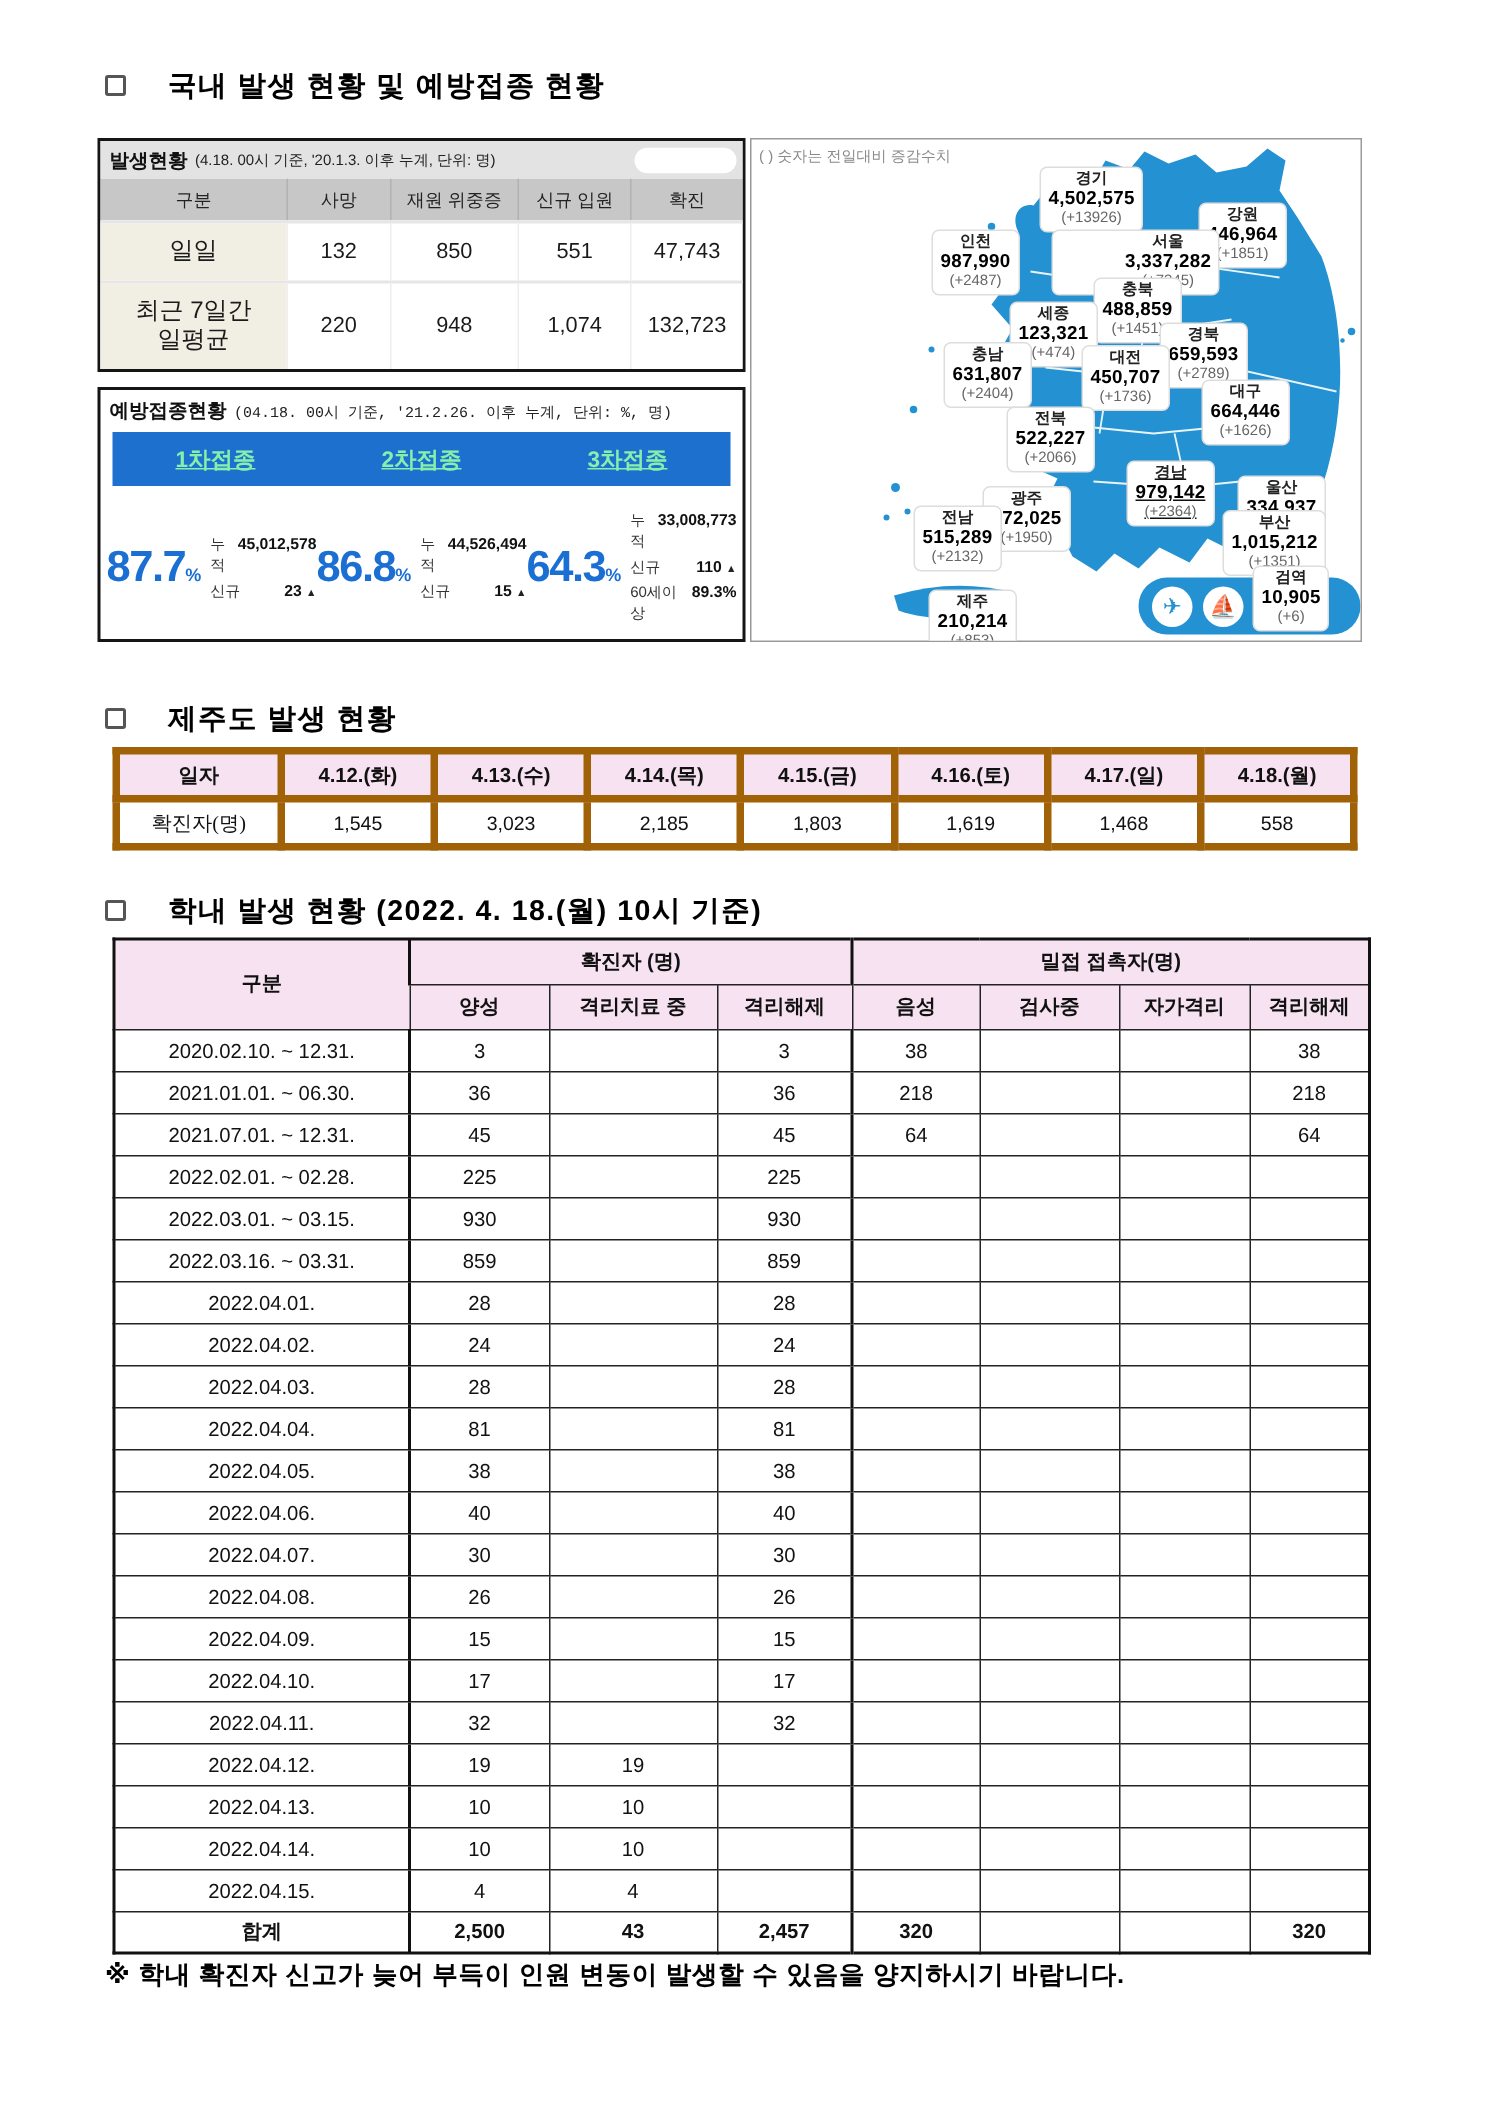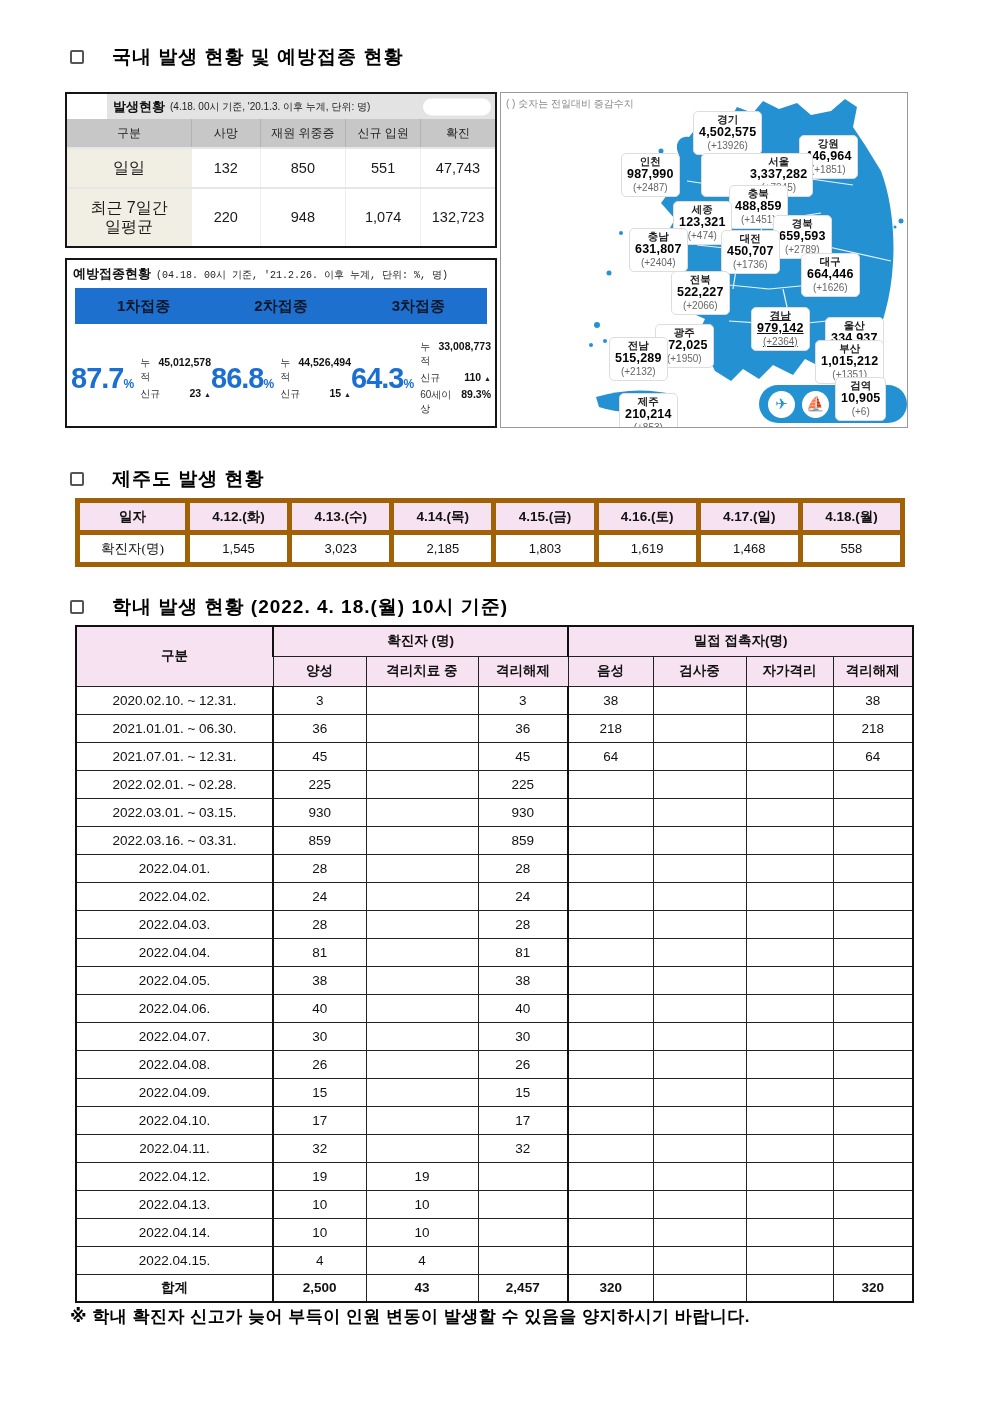--- a/index.html
+++ b/index.html
@@ -9,21 +9,21 @@
     font-family:"Liberation Sans","DejaVu Sans",sans-serif; color:#111;
   }
   
   .sec-title { position:absolute; display:flex; align-items:center; gap:28px;
     font-size:19px; font-weight:bold; letter-spacing:1px; color:#000; }
   .checkbox { width:14px; height:14px; border:2px solid #555; border-radius:2px; background:#fff; flex:0 0 auto; }
   
   #outbreak-box { position:absolute; left:65px; top:92px; width:432px; height:156px;
     border:2px solid #151515; display:flex; flex-direction:column; background:#fff; }
   .ob-titlebar { height:25px; background:#e3e3e3; display:flex; align-items:center;
-    padding:0 6px; gap:5px; position:relative; flex:0 0 auto;margin-left:40px; }
+    padding:0 6px; gap:5px; position:relative; flex:0 0 auto; }
   .ob-title { font-size:13px; font-weight:bold; }
   .ob-sub { font-size:10px; color:#222; }
   .pill { position:absolute; right:4px; top:50%; transform:translateY(-50%);
     width:68px; height:17px; background:#fff; border-radius:9px; }
   .ob-header { display:flex; background:#c7c7c7; height:28px; align-items:stretch;
     font-size:12px; color:#222; flex:0 0 auto; }
   .ob-header > div { display:flex; align-items:center; justify-content:center; }
   .ob-header > div + div { border-left:1px solid #b2b2b2; }
   .c0 { width:29%; } .c1 { width:16%; } .c2 { width:20%; } .c3 { width:17.5%; } .c4 { width:17.5%; }
   .ob-row { display:flex; flex:1 1 auto; background:#fff; border-top:2px solid #e6e6e6;
@@ -36,22 +36,22 @@
   .seg-confirmed { width:56.5%; background:#5b6090; display:flex; align-items:center;
     justify-content:center; gap:12px; position:relative; padding-right:76px; }
   .seg-confirmed .pill { width:70px; height:19px; border-radius:10px; }
   
   #vax-box { position:absolute; left:65px; top:258px; width:432px; height:170px;
     border:2px solid #151515; background:#fff; }
   .vax-titlebar { display:flex; align-items:baseline; gap:5px; padding:5px 6px 3px;font-family:Liberation Mono, monospace; }
   .vax-title { font-size:13px; font-weight:bold; }
   .vax-sub { font-size:10px; color:#222; }
   .vax-bar { margin:2px 8px 0; height:36px; background:#1d70cd; display:flex; }
-  .vax-bar > div { flex:1; color:#0f172a; font-weight:bold; font-size:15px;
-    display:flex; align-items:center; justify-content:center; }
+  .vax-bar > div { flex:1; color:#86efac; font-weight:bold; font-size:15px;
+    display:flex; align-items:center; justify-content:center;text-decoration:underline; }
   .vax-stats { display:flex; padding:16px 4px 0; }
   .dose { flex:1; display:flex; align-items:center; justify-content:center; gap:6px; }
   .pct-wrap { display:flex; align-items:baseline; }
   .pct { font-size:29px; font-weight:bold; color:#1b6fd2; letter-spacing:-1px; }
   .pct-sign { font-size:12px; font-weight:bold; color:#1b6fd2; }
   .mini { font-size:10px; color:#333; display:flex; flex-direction:column; gap:3px; }
   .mini-row { display:grid; grid-template-columns:auto 1fr; gap:7px; align-items:baseline; }
   .mini-val { font-weight:bold; color:#111; font-size:10.5px; text-align:right; white-space:nowrap; }
   .tri { font-size:7px; color:#222; }
   

